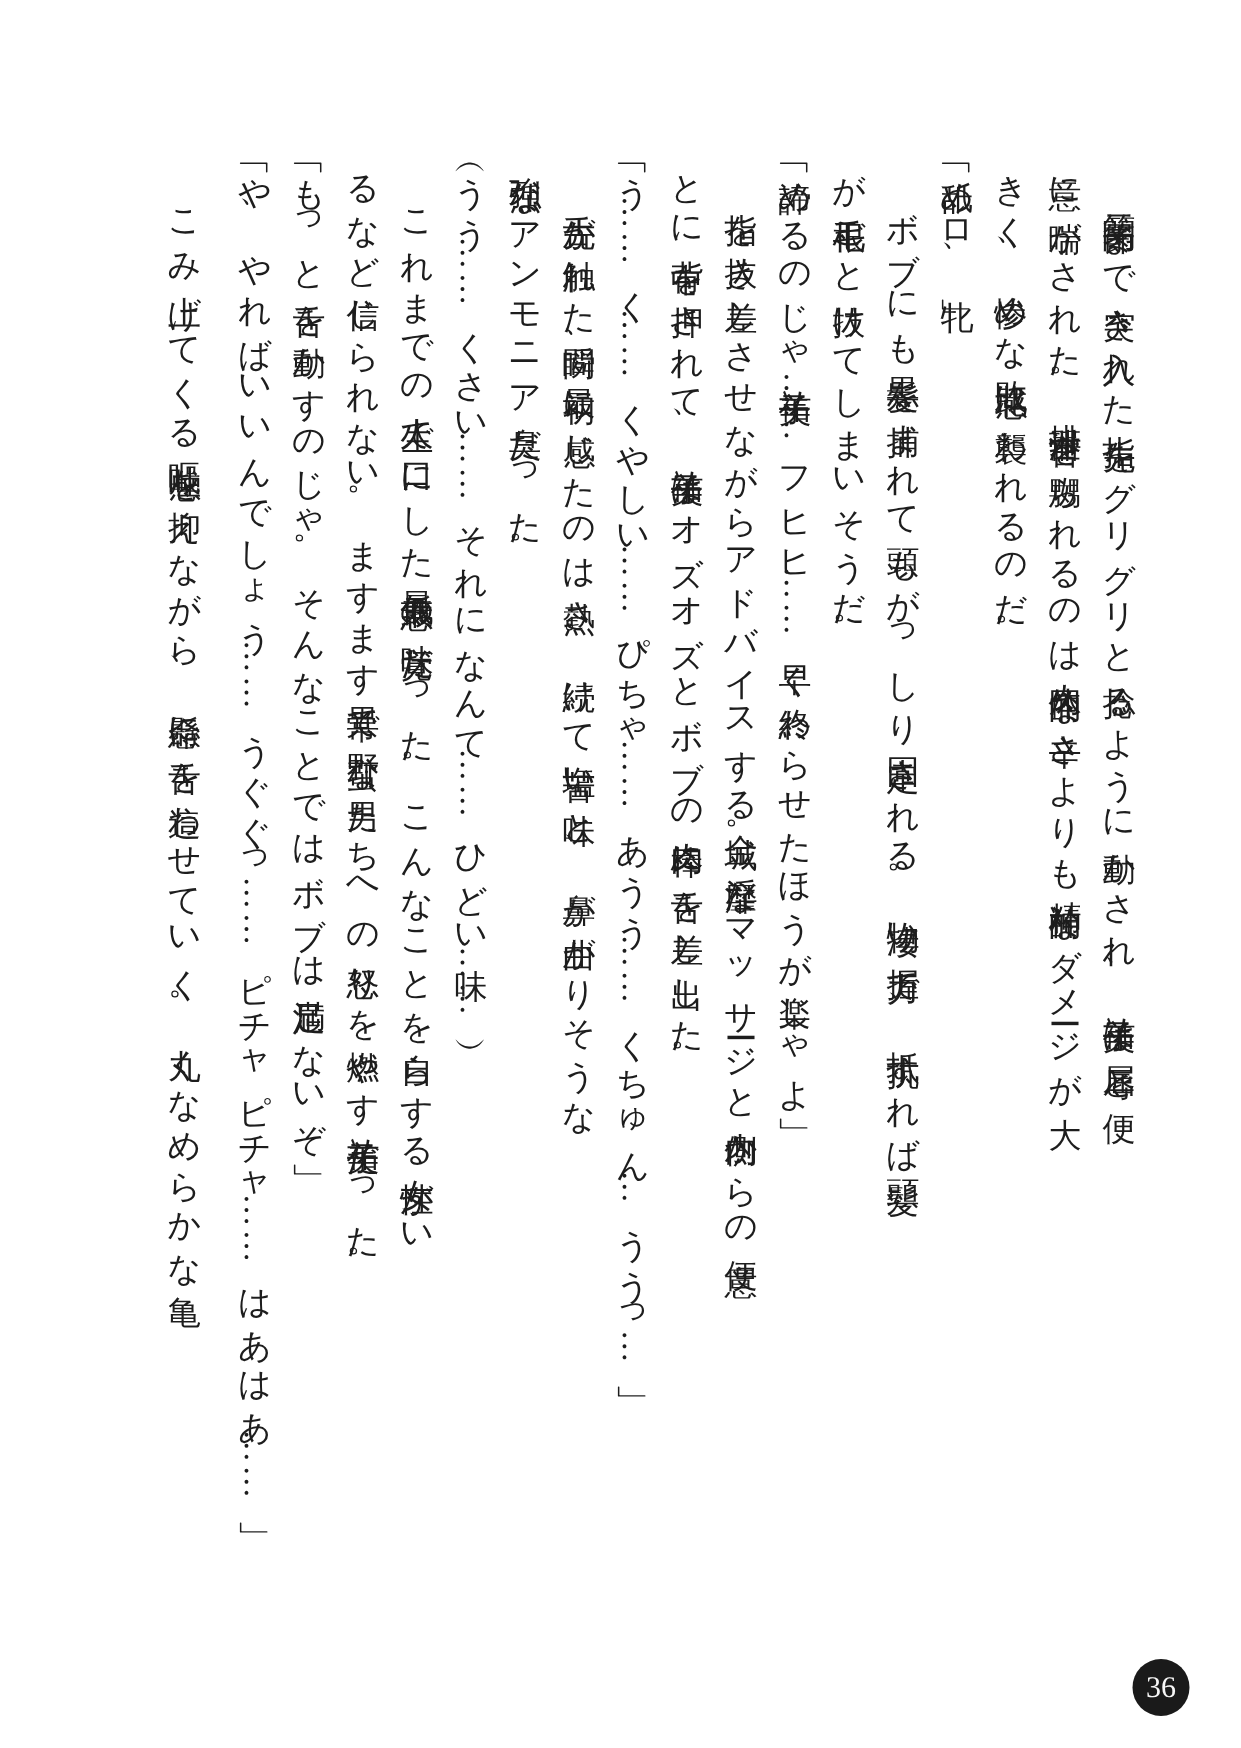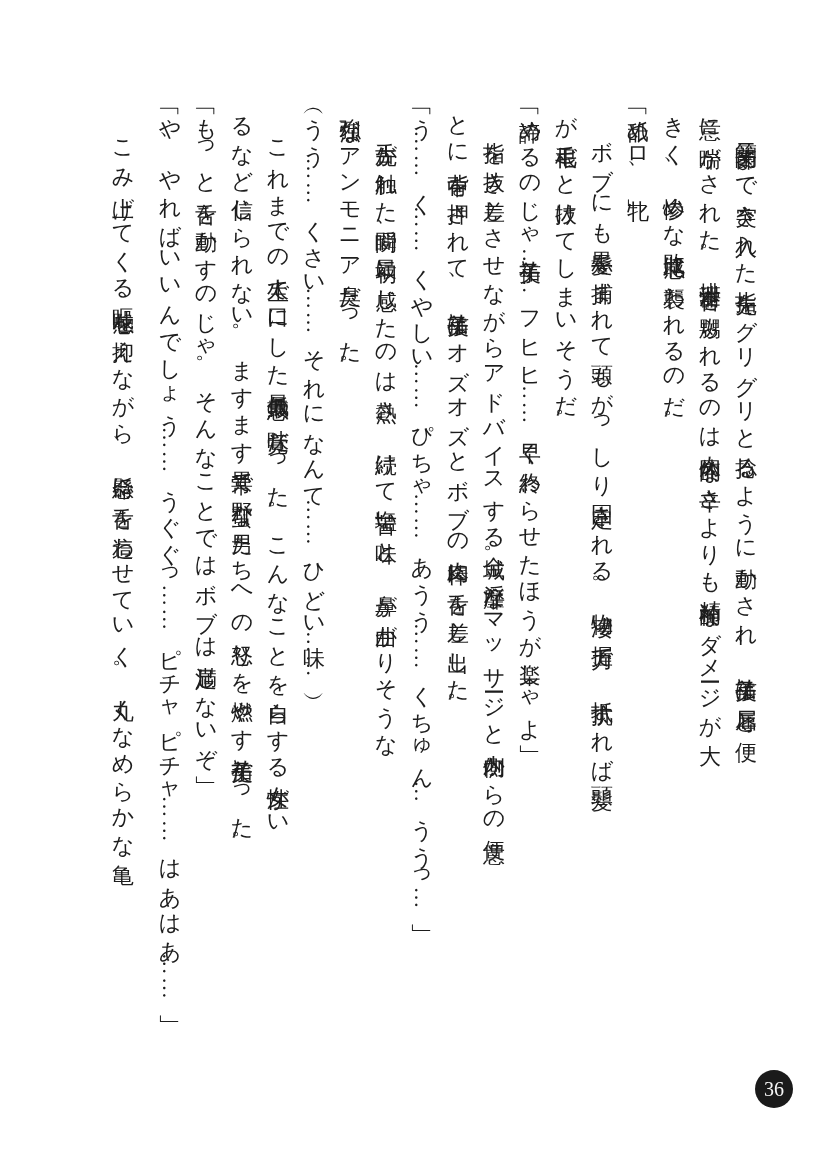--- a/index.html
+++ b/index.html
@@ -38,21 +38,21 @@
   .text-line {
     margin: 0;
     padding: 0;
   }
   .text-line.gap-before {
     margin-right: 11px; 
   }
   .page-number-badge {
     position: absolute;
     left: 755px;
-    top: 1070px;
+    top: 1106px;
     width: 38px;
     height: 38px;
     border-radius: 50%;
     display: flex;
     align-items: center;
     justify-content: center;
     font-family: "Liberation Serif", "DejaVu Serif", serif;
     font-size: 20px;
   }
 </style>

